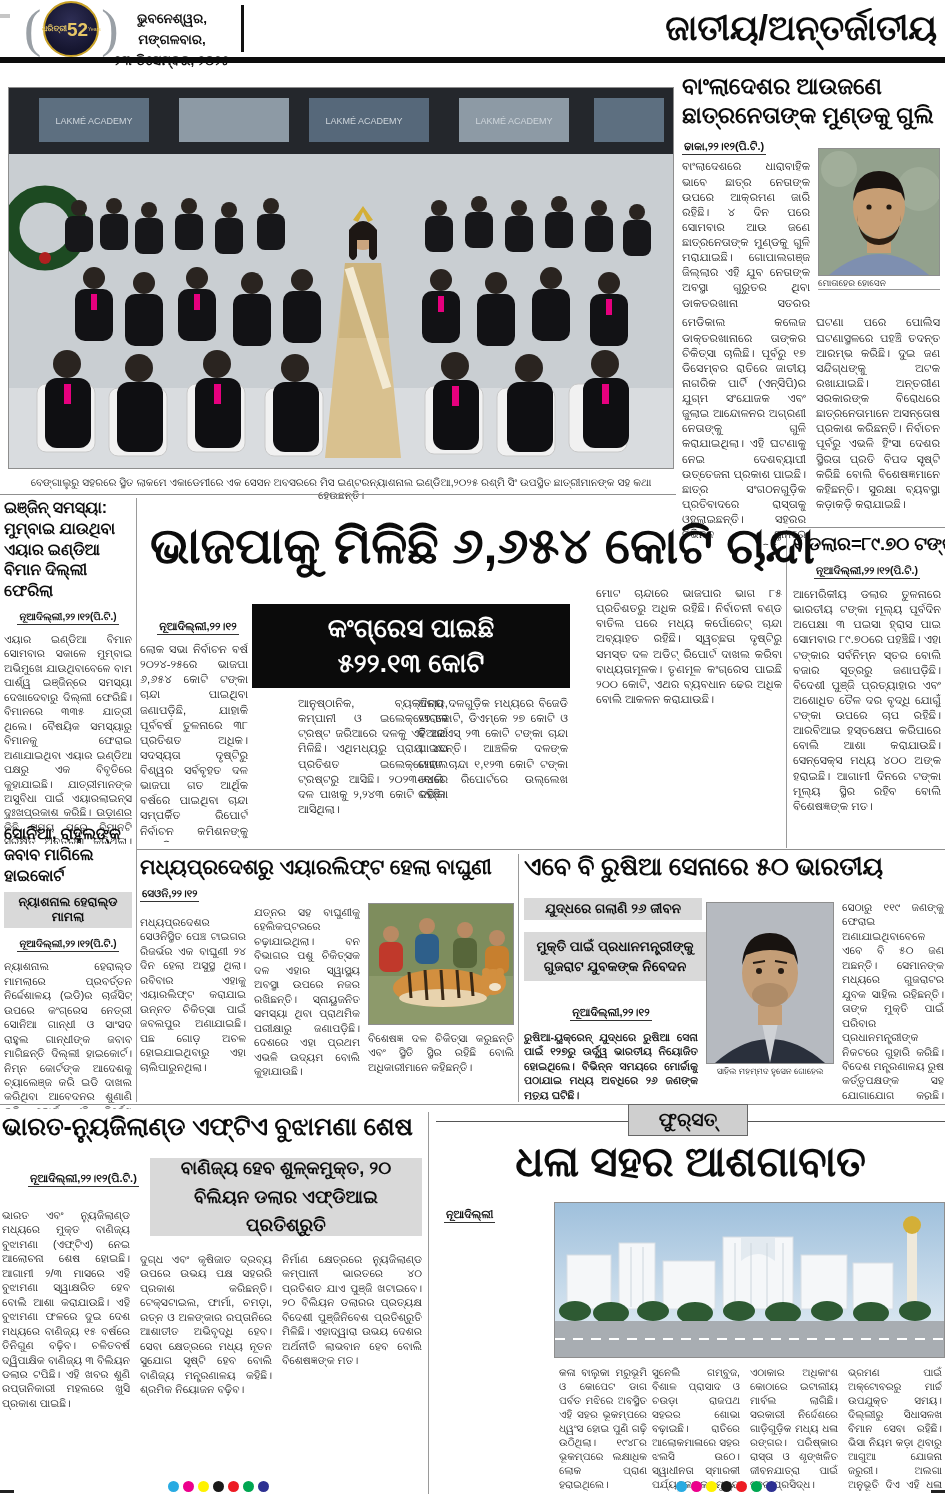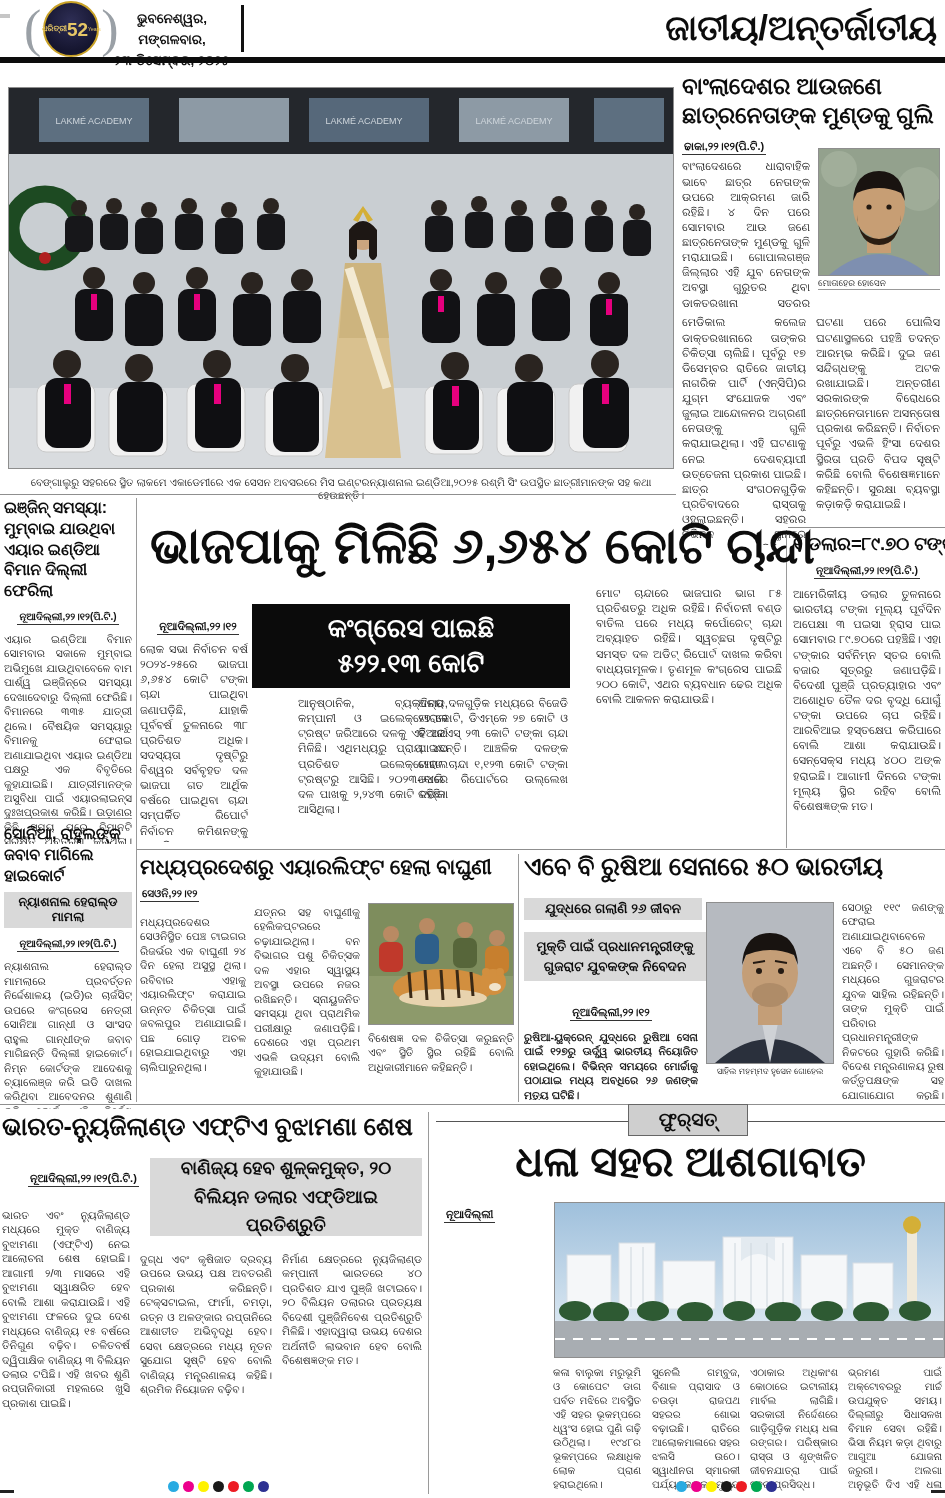--- a/index.html
+++ b/index.html
@@ -295,21 +295,21 @@
   <div class="abs hairline-h" style="left:0;top:1104px;width:945px;"></div>
   <div class="abs hairline-v" style="left:428px;top:1112px;height:382px;"></div>
 
   <div class="abs" style="left:2px;top:1112px;width:420px;height:382px;">
     <div class="hl nowrap" style="font-size:25px;">ଭାରତ-ନ୍ୟୁଜିଲାଣ୍ଡ ଏଫ୍‌ଟିଏ ବୁଝାମଣା ଶେଷ</div>
     <div class="abs" style="left:26px;top:56px;">
       <span class="dateline">ନୂଆଦିଲ୍ଲୀ,୨୨।୧୨(ପି.ଟି.)</span>
     </div>
     <div class="abs kicker" style="left:148px;top:46px;width:272px;height:78px;font-size:18px;line-height:1.6;display:flex;align-items:center;justify-content:center;padding:0 6px;box-sizing:border-box;">ବାଣିଜ୍ୟ ହେବ ଶୁଳ୍କମୁକ୍ତ, ୨୦ ବିଲିୟନ ଡଲାର ଏଫ୍‌ଡିଆଇ ପ୍ରତିଶ୍ରୁତି</div>
     <div class="abs body-txt clip" style="left:0;top:96px;width:128px;height:282px;font-size:10.8px;">ଭାରତ ଏବଂ ନ୍ୟୁଜିଲାଣ୍ଡ ମଧ୍ୟରେ ମୁକ୍ତ ବାଣିଜ୍ୟ ବୁଝାମଣା (ଏଫ୍‌ଟିଏ) ନେଇ ଆଲୋଚନା ଶେଷ ହୋଇଛି। ଆଗାମୀ ୨/୩ ମାସରେ ଏହି ବୁଝାମଣା ସ୍ୱାକ୍ଷରିତ ହେବ ବୋଲି ଆଶା କରାଯାଉଛି। ଏହି ବୁଝାମଣା ଫଳରେ ଦୁଇ ଦେଶ ମଧ୍ୟରେ ବାଣିଜ୍ୟ ୧୫ ବର୍ଷରେ ତିନିଗୁଣ ବଢ଼ିବ। ଚଳିତବର୍ଷ ଦ୍ୱିପାକ୍ଷିକ ବାଣିଜ୍ୟ ୩ ବିଲିୟନ ଡଲାର ଟପିଛି। ଏହି ଖବର ଶୁଣି ରପ୍ତାନିକାରୀ ମହଲରେ ଖୁସି ପ୍ରକାଶ ପାଇଛି।</div>
-    <div class="abs body-txt clip" style="left:138px;top:140px;width:132px;height:238px;font-size:10.8px;">ଦୁଗ୍ଧ ଏବଂ କୃଷିଜାତ ଦ୍ରବ୍ୟ ଉପରେ ଉଭୟ ପକ୍ଷ ଅବତରଣି ପ୍ରକାଶ କରିଛନ୍ତି। ଟେକ୍ସଟାଇଲ, ଫାର୍ମା, ଚମଡ଼ା, ରତ୍ନ ଓ ଅଳଙ୍କାର ରପ୍ତାନିରେ ଆଶାତୀତ ଅଭିବୃଦ୍ଧି ହେବ। ସେବା କ୍ଷେତ୍ରରେ ମଧ୍ୟ ନୂତନ ସୁଯୋଗ ସୃଷ୍ଟି ହେବ ବୋଲି ବାଣିଜ୍ୟ ମନ୍ତ୍ରଣାଳୟ କହିଛି। ଶ୍ରମିକ ନିୟୋଜନ ବଢ଼ିବ।</div>
+    <div class="abs body-txt clip" style="left:138px;top:140px;width:132px;height:238px;font-size:10.8px;">ଦୁଗ୍ଧ ଏବଂ କୃଷିଜାତ ଦ୍ରବ୍ୟ ଉପରେ ଉଭୟ ପକ୍ଷ ସହରରି ପ୍ରକାଶ କରିଛନ୍ତି। ଟେକ୍ସଟାଇଲ, ଫାର୍ମା, ଚମଡ଼ା, ରତ୍ନ ଓ ଅଳଙ୍କାର ରପ୍ତାନିରେ ଆଶାତୀତ ଅଭିବୃଦ୍ଧି ହେବ। ସେବା କ୍ଷେତ୍ରରେ ମଧ୍ୟ ନୂତନ ସୁଯୋଗ ସୃଷ୍ଟି ହେବ ବୋଲି ବାଣିଜ୍ୟ ମନ୍ତ୍ରଣାଳୟ କହିଛି। ଶ୍ରମିକ ନିୟୋଜନ ବଢ଼ିବ।</div>
     <div class="abs body-txt clip" style="left:280px;top:140px;width:140px;height:238px;font-size:10.8px;">ନିର୍ମାଣ କ୍ଷେତ୍ରରେ ନ୍ୟୁଜିଲାଣ୍ଡ କମ୍ପାନୀ ଭାରତରେ ୪୦ ପ୍ରତିଶତ ଯାଏ ପୁଞ୍ଜି ଖଟାଇବେ। ୨୦ ବିଲିୟନ ଡଲାରର ପ୍ରତ୍ୟକ୍ଷ ବିଦେଶୀ ପୁଞ୍ଜିନିବେଶ ପ୍ରତିଶ୍ରୁତି ମିଳିଛି। ଏହାଦ୍ୱାରା ଉଭୟ ଦେଶର ଅର୍ଥନୀତି ଲାଭବାନ ହେବ ବୋଲି ବିଶେଷଜ୍ଞଙ୍କ ମତ।</div>
   </div>
 
   <div class="abs" style="left:436px;top:1104px;width:509px;height:390px;">
     <div class="abs hairline-h" style="left:0;top:17px;width:509px;background:#555;"></div>
     <div class="abs kicker" style="left:192px;top:0;width:118px;font-size:19px;padding:4px 0;border:1px solid #666;background:#cfcfcf;">ଫୁର୍‌ସତ୍</div>
     <div class="abs hl nowrap" style="left:0;top:34px;width:509px;text-align:center;font-size:42px;">ଧଳା ସହର ଆଶଗାବାତ</div>
     <div class="abs" style="left:8px;top:100px;">
       <span class="dateline">ନୂଆଦିଲ୍ଲୀ</span>
     </div>
@@ -351,21 +351,21 @@
           <ellipse cx="272" cy="108" rx="16" ry="10"></ellipse>
             <ellipse cx="316" cy="110" rx="18" ry="11"></ellipse>
           <ellipse cx="360" cy="108" rx="16" ry="10"></ellipse>
         </g>
         <rect y="118" width="389" height="36" fill="#a8adb2"></rect>
         <g stroke="#ffffff" stroke-width="2" stroke-dasharray="10 8">
           <line x1="0" y1="136" x2="389" y2="136"></line>
         </g>
       </svg>
     </div>
-    <div class="abs body-txt clip" style="left:117px;top:262px;width:88px;height:126px;font-size:10.4px;">କଳା ବାଲୁକା ମରୁଭୂମି ଓ କୋପେଟ ଡାଗ ପର୍ବତ ମଝିରେ ଅବସ୍ଥିତ ଏହି ସହର ଭୂକମ୍ପରେ ଧ୍ୱଂସ ହୋଇ ପୁଣି ଗଢ଼ି ଉଠିଥିଲା। ୧୯୪୮ର ଭୂକମ୍ପରେ ଲକ୍ଷାଧିକ ଲୋକ ପ୍ରାଣ ହରାଇଥିଲେ।</div>
+    <div class="abs body-txt clip" style="left:123px;top:262px;width:88px;height:126px;font-size:10.4px;">କଳା ବାଲୁକା ମରୁଭୂମି ଓ କୋପେଟ ଡାଗ ପର୍ବତ ମଝିରେ ଅବସ୍ଥିତ ଏହି ସହର ଭୂକମ୍ପରେ ଧ୍ୱଂସ ହୋଇ ପୁଣି ଗଢ଼ି ଉଠିଥିଲା। ୧୯୪୮ର ଭୂକମ୍ପରେ ଲକ୍ଷାଧିକ ଲୋକ ପ୍ରାଣ ହରାଇଥିଲେ।</div>
     <div class="abs body-txt clip" style="left:216px;top:262px;width:88px;height:126px;font-size:10.4px;">ସୁନେଲି ଗମ୍ବୁଜ, ବିଶାଳ ପ୍ରାସାଦ ଓ ଚଉଡ଼ା ରାଜପଥ ସହରର ଶୋଭା ବଢ଼ାଇଛି। ରାତିରେ ଆଲୋକମାଳାରେ ସହର ଝଲସି ଉଠେ। ସ୍ୱାଧୀନତା ସ୍ମାରକୀ ପର୍ଯ୍ୟଟକଙ୍କ ମୁଖ୍ୟ ଆକର୍ଷଣ।</div>
     <div class="abs body-txt clip" style="left:314px;top:262px;width:88px;height:126px;font-size:10.4px;">ଏଠାକାର ଅଧିକାଂଶ କୋଠାରେ ଇଟାଲୀୟ ମାର୍ବଲ ଲାଗିଛି। ସରକାରୀ ନିର୍ଦ୍ଦେଶରେ ଗାଡ଼ିଗୁଡ଼ିକ ମଧ୍ୟ ଧଳା ରଙ୍ଗର। ପରିଷ୍କାର ରାସ୍ତା ଓ ଶୃଙ୍ଖଳିତ ଜୀବନଯାତ୍ରା ପାଇଁ ସହର ପ୍ରସିଦ୍ଧ।</div>
     <div class="abs body-txt clip" style="left:412px;top:262px;width:94px;height:126px;font-size:10.4px;">ଭ୍ରମଣ ପାଇଁ ଅକ୍ଟୋବରରୁ ମାର୍ଚ୍ଚ ଉପଯୁକ୍ତ ସମୟ। ଦିଲ୍ଲୀରୁ ସିଧାସଳଖ ବିମାନ ସେବା ରହିଛି। ଭିସା ନିୟମ କଡ଼ା ଥିବାରୁ ଆଗୁଆ ଯୋଜନା ଜରୁରୀ। ଅଲଗା ଅନୁଭୂତି ଦିଏ ଏହି ଧଳା ସହର।</div>
   </div>
 
   <div class="abs" style="left:168px;top:1478px;">
     <span class="regdot" style="background: rgb(41, 171, 226);"></span><span class="regdot" style="background: rgb(236, 0, 140);"></span><span class="regdot" style="background: rgb(255, 242, 0);"></span><span class="regdot" style="background: rgb(26, 26, 26);"></span><span class="regdot" style="background: rgb(237, 28, 36);"></span><span class="regdot" style="background: rgb(0, 166, 81);"></span><span class="regdot" style="background: rgb(46, 49, 146);"></span>
   </div>
   <div class="abs" style="left:676px;top:1478px;">
     <span class="regdot" style="background: rgb(41, 171, 226);"></span><span class="regdot" style="background: rgb(236, 0, 140);"></span><span class="regdot" style="background: rgb(255, 242, 0);"></span><span class="regdot" style="background: rgb(26, 26, 26);"></span><span class="regdot" style="background: rgb(237, 28, 36);"></span><span class="regdot" style="background: rgb(0, 166, 81);"></span><span class="regdot" style="background: rgb(46, 49, 146);"></span>

